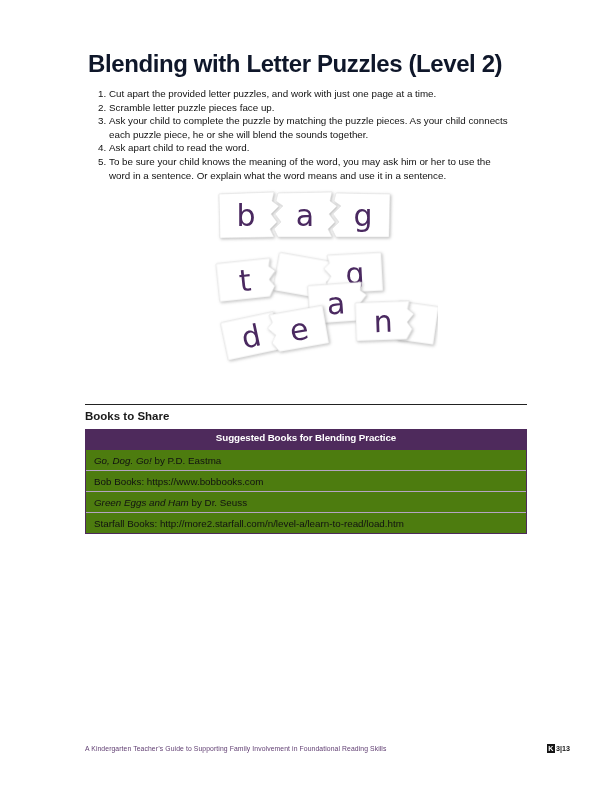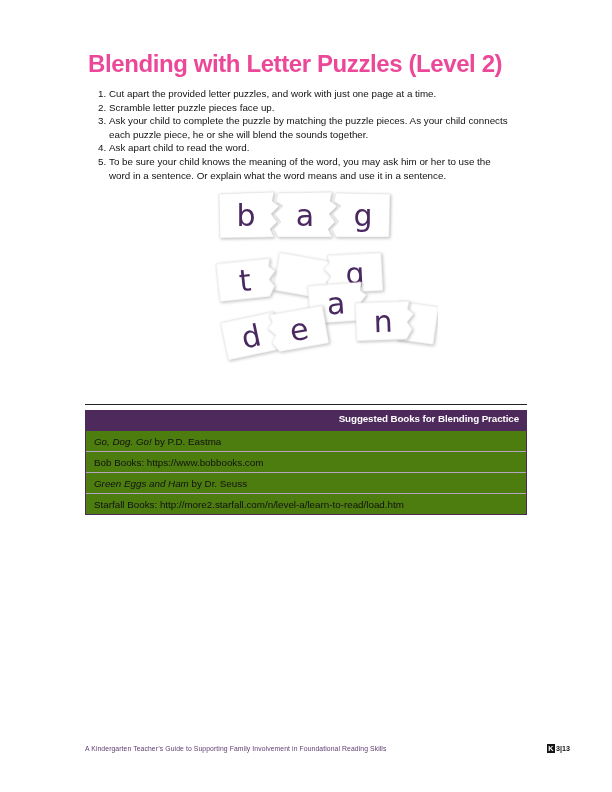--- a/index.html
+++ b/index.html
@@ -3,21 +3,21 @@
 <meta charset="utf-8">
 <style>
   html,body{margin:0;padding:0;background:#888;}
   .page{
     position:relative;width:612px;height:792px;margin:0 auto;background:#fff;
     font-family:"Liberation Sans",sans-serif;color:#111;overflow:hidden;
   }
   
   .title{
     position:absolute;top:50px;left:88px;margin:0;
-    font-size:24px;font-weight:700;letter-spacing:-0.4px;color:#ec4899;
+    font-size:24px;font-weight:700;letter-spacing:-0.4px;color:#0f172a;
   }
   
   .instructions{position:absolute;top:87px;left:98px;width:424px;margin:0;padding:0;list-style:none;}
   .instructions li{display:flex;font-size:9.8px;line-height:13.6px;}
   .instructions .num{width:11px;flex:0 0 11px;text-align:left;}
   .instructions .txt{width:405px;}
   
   .puzzle-assembled{position:absolute;top:189px;left:217px;}
   .puzzle-scattered{position:absolute;top:250px;left:203px;}
   .piece{
@@ -30,21 +30,21 @@
   }
   
   .books{position:absolute;top:404px;left:85px;width:442px;}
   .rule{border-top:1.4px solid #222;height:0;margin-bottom:5px;}
   .books h2{margin:0 0 7px 0;font-size:11.5px;font-weight:700;color:#1a1a1a;}
   .booktable{width:442px;box-sizing:border-box;}
   .thead{
     background:#4e2a5c;color:#fff;padding:3px 8px 5px 8px;box-sizing:border-box;
     letter-spacing:-0.1px;
   }
-  .thead-title{text-align:right;font-weight:700;font-size:9.8px;line-height:12.5px;}
+  .thead-title{text-align:center;font-weight:700;font-size:9.8px;line-height:12.5px;}
   .thead-body{font-size:9.6px;line-height:12.6px;}
   .tbody{border:1px solid #4e2a5c;border-top:none;}
   .trow{
     padding:5px 8px 4px 8px;font-size:9.8px;line-height:11px;background:#4d7c0f;
   }
   .trow + .trow{border-top:1px solid #b5a4c2;}
   .trow i{font-style:italic;}
   
   .footer{
     position:absolute;top:744px;left:85px;right:42px;
@@ -133,20 +133,21 @@
 
       <g transform="translate(180,71) rotate(-2)">
         <path class="piece" d="M-27,-19 L27,-19 L25,-11 L31,-6 L24,2 L29,9 L23,19 L-27,19 Z"></path>
         <text class="pl" x="0" y="11">n</text>
       </g>
     </svg>
   </div>
 
   <div class="books">
     <div class="rule"></div>
+    <h2>Books to Share</h2>
     <div class="booktable">
       <div class="thead">
         <div class="thead-title">Suggested Books for Blending Practice</div>
       </div>
       <div class="tbody">
         <div class="trow"><i>Go, Dog. Go!</i><span> by P.D. Eastma</span></div>
         <div class="trow"><i></i><span>Bob Books: https://www.bobbooks.com</span></div>
         <div class="trow"><i>Green Eggs and Ham</i><span> by Dr. Seuss</span></div>
         <div class="trow"><i></i><span>Starfall Books: http://more2.starfall.com/n/level-a/learn-to-read/load.htm</span></div>
       </div>

